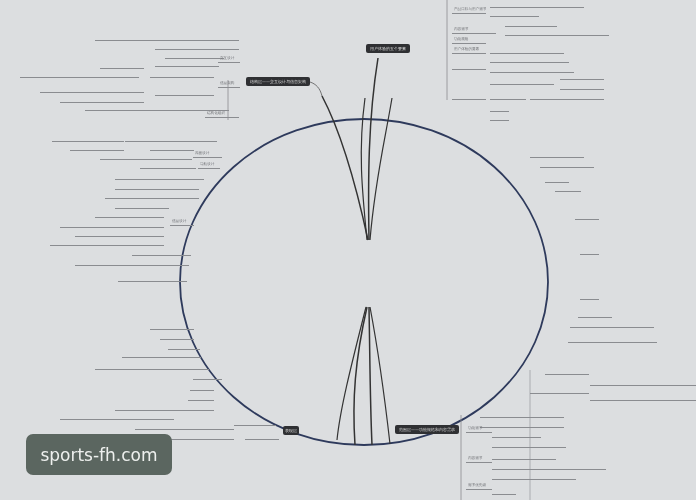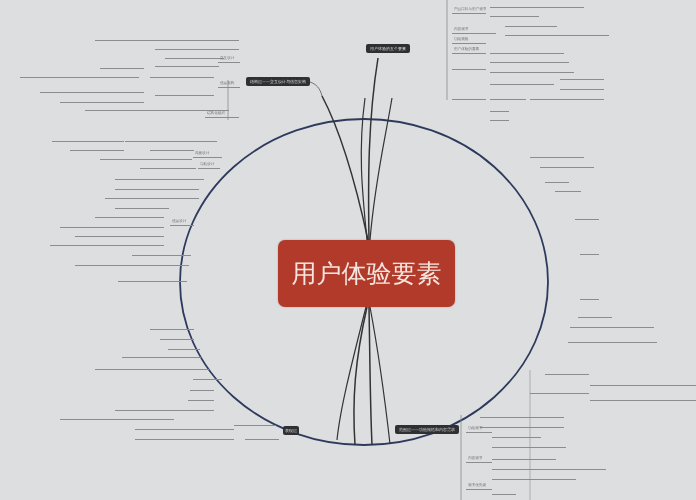--- a/index.html
+++ b/index.html
@@ -56,23 +56,20 @@
     <path d="M366 307 C 350 370, 340 410, 337 440" stroke="#333" stroke-width="1.2" fill="none"></path>
 
     <path d="M322 96 C 320 88, 316 84, 310 82" stroke="#555" stroke-width="0.8" fill="none"></path>
 
     <line x1="228" y1="80" x2="228" y2="120" stroke="#8a8c90" stroke-width="0.8"></line>
     <line x1="447" y1="0" x2="447" y2="100" stroke="#8a8c90" stroke-width="0.8"></line>
     <line x1="461" y1="415" x2="461" y2="500" stroke="#8a8c90" stroke-width="0.8"></line>
     <line x1="530" y1="370" x2="530" y2="500" stroke="#8a8c90" stroke-width="0.6"></line>
   </svg>
 
-  <div class="center-node">
-    <span>用户体验要素</span>
-  </div>
 
   <div class="dark-node" style="left:366px; top:44px;">
     <span>用户体验的五个要素</span>
   </div>
   <div class="dark-node" style="left:246px; top:77px;">
     <span>结构层——交互设计与信息架构</span>
   </div>
   <div class="dark-node" style="left:395px; top:425px;">
     <span>范围层——功能规格和内容需求</span>
   </div>
@@ -174,14 +171,17 @@
   <div class="leaf" style="left:492px; top:430px; width:45px;"></div>
   <div class="leaf" style="left:492px; top:440px; width:70px;"></div>
   <div class="leaf" style="left:492px; top:452px; width:60px;"></div>
   <div class="leaf" style="left:466px; top:455px; width:22px;"><span>内容需求</span></div>
   <div class="leaf" style="left:492px; top:462px; width:110px;"></div>
   <div class="leaf" style="left:492px; top:472px; width:80px;"></div>
   <div class="leaf" style="left:466px; top:482px; width:22px;"><span>需求优先级</span></div>
   <div class="leaf" style="left:492px; top:487px; width:20px;"></div>
   <div class="leaf" style="left:492px; top:495px; width:80px;"></div>
 
+  <div class="watermark">
+    <span>sports-fh.com</span>
+  </div>
 
 </div>
 
 </body></html>

